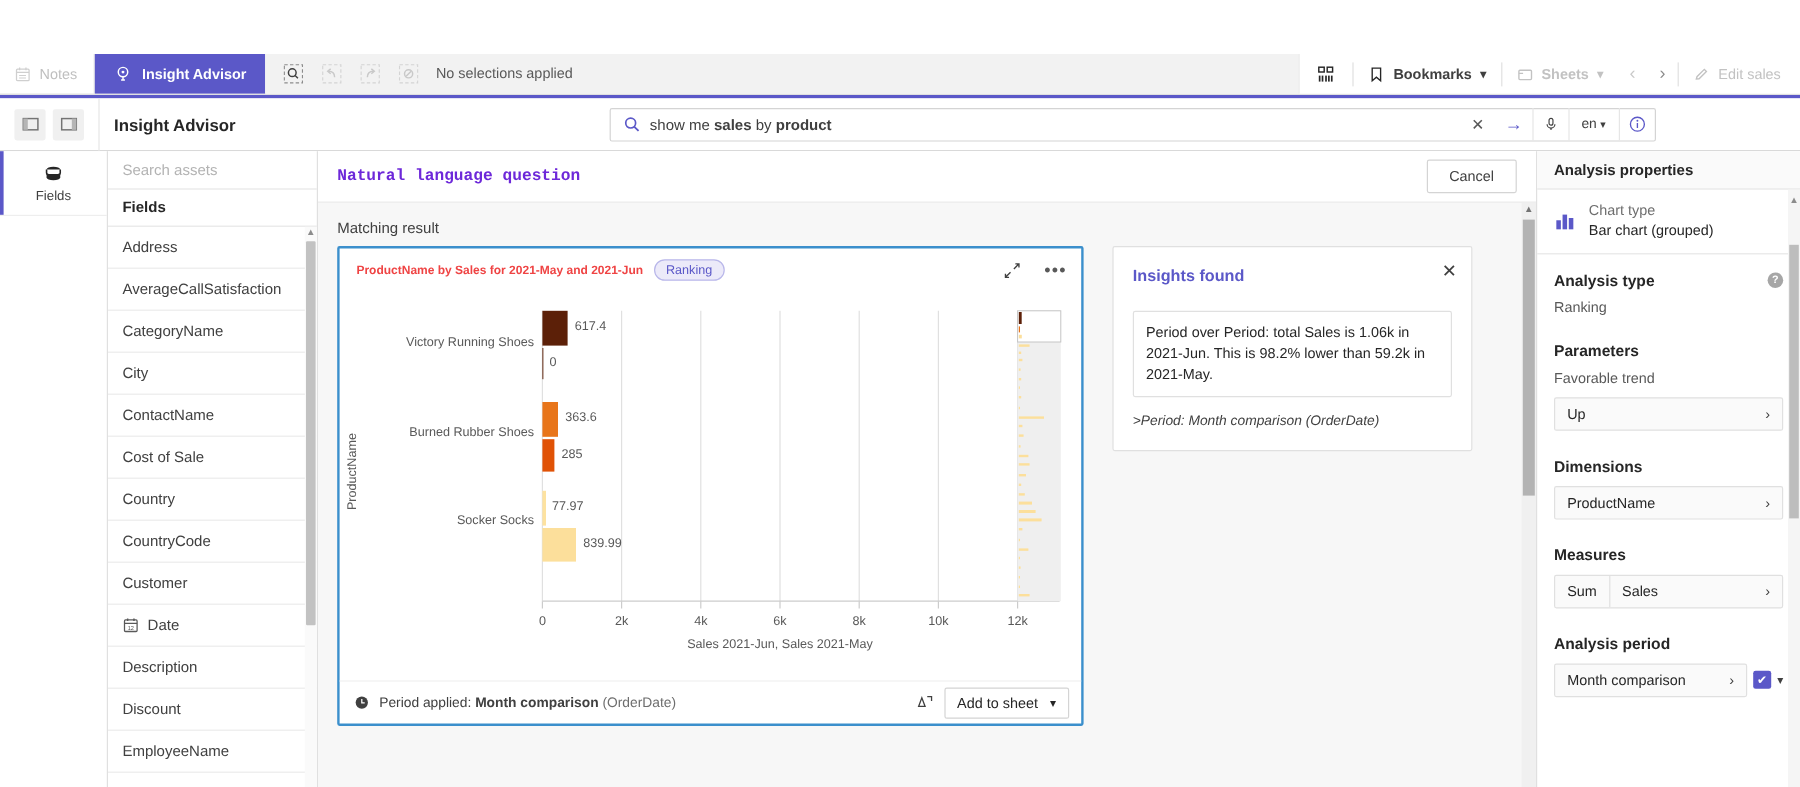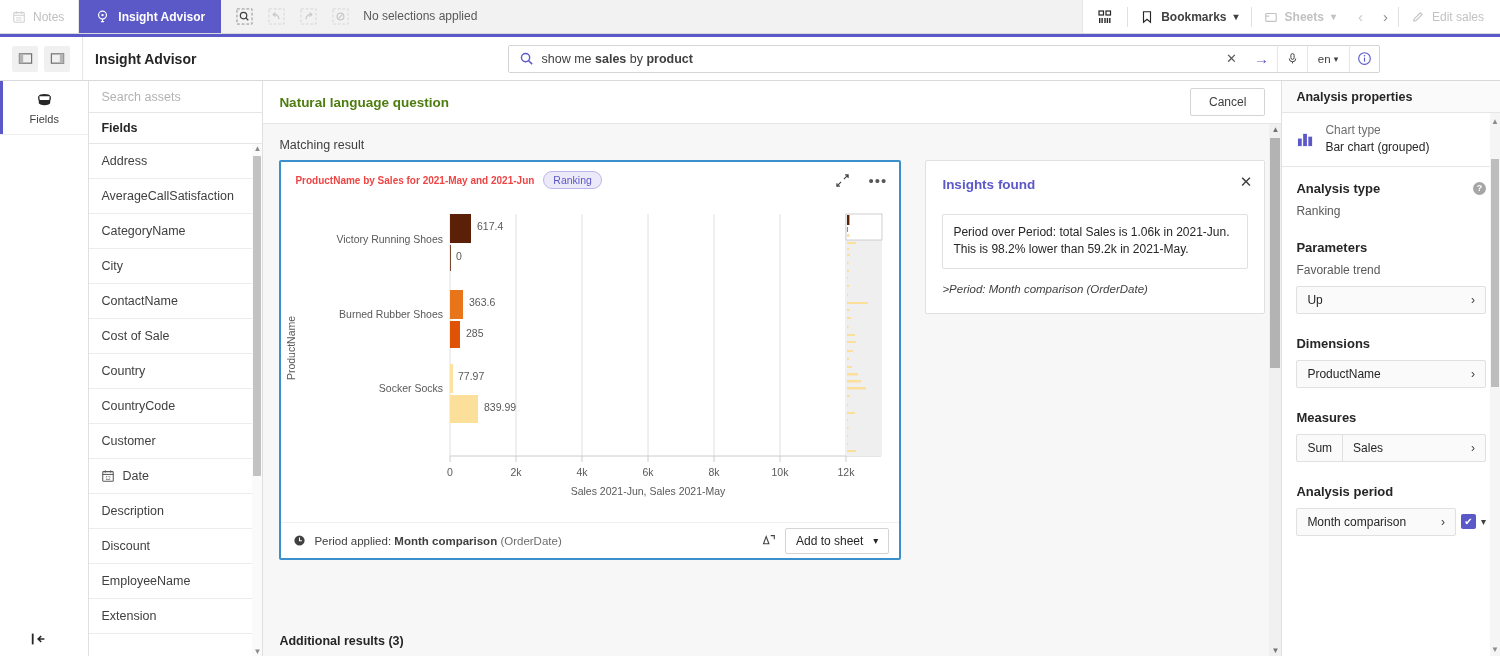--- a/index.html
+++ b/index.html
@@ -7,20 +7,21 @@
     width: 1500px; height: 656px;
     font-family: "Liberation Sans", sans-serif;
     background: #fff; overflow: hidden;
     -webkit-font-smoothing: antialiased;
   }
   
   .topbar {
     height: 34px; display: flex; align-items: stretch;
     background: #fff; border-bottom: 1px solid #d9d9d9;
     position: relative;
+    margin-top: 45px;
   }
   .tb-notes {
     display: flex; align-items: center; gap: 7px;
     padding: 0 14px 0 12px; color: #bfbfbf; font-size: 12px;
     border-right: 1px solid #e6e6e6;
   }
   .tb-insight {
     display: flex; align-items: center; gap: 8px;
     padding: 0 16px; background: #5B58C8; color: #fff;
     font-size: 12px; font-weight: bold;
@@ -147,21 +148,21 @@
     background: #c2c2c2; border-radius: 1px;
   }
 
   
   .main { flex: 1; background: #fff; display: flex; flex-direction: column; position: relative; }
   .nlq-head {
     height: 43px; display: flex; align-items: center;
     justify-content: space-between; padding: 0 16px 0 16px;
     background: #fff; border-bottom: 1px solid #e6e6e6;
   }
-  .nlq-title { font-size: 13.5px; color: #4d7c0f; font-weight: bold; }
+  .nlq-title { font-size: 13.5px; color: #6d28d9; font-weight: bold; font-family: Liberation Mono, monospace; }
   .cancel-btn {
     border: 1px solid #d4d4d4; border-radius: 2px;
     padding: 6px 18px; font-size: 12px; color: #404040;
     background: #fff;
   }
   .result-area { flex: 1; background: #f7f7f7; padding: 14px 16px 0 16px; overflow:hidden; }
   .matching-label { font-size: 12.5px; color: #404040; margin-bottom: 8px; }
   .result-row { display: flex; gap: 24px; align-items: flex-start; }
 
   .chart-card {
@@ -193,21 +194,21 @@
     border: 1px solid #d4d4d4; border-radius: 2px; height: 26px;
     display: flex; align-items: center; gap: 10px; padding: 0 10px;
     font-size: 12px; color: #262626; font-weight: normal;
   }
 
   
   .chart-svg { position: absolute; inset: 0; }
 
   
   .insights {
-    width: 340px; background: #fff; border: 1px solid #e0e0e0;
+    width: 300px; background: #fff; border: 1px solid #e0e0e0;
     padding: 16px 16px 18px 16px; border-radius: 2px;
     position: relative;
   }
   .ins-title { font-size: 13.5px; color: #5B58C8; font-weight: bold; }
   .ins-close {
     position: absolute; right: 12px; top: 13px; color: #404040;
     font-size: 15px; line-height: 1;
   }
   .ins-box {
     margin-top: 22px; border: 1px solid #e0e0e0; border-radius: 2px;

